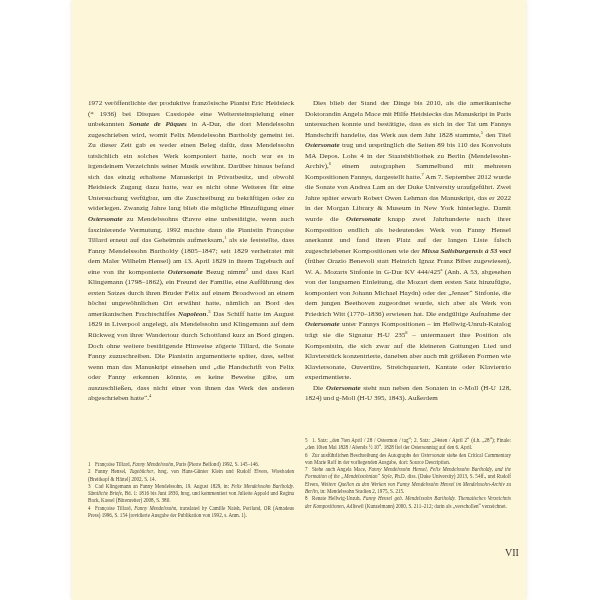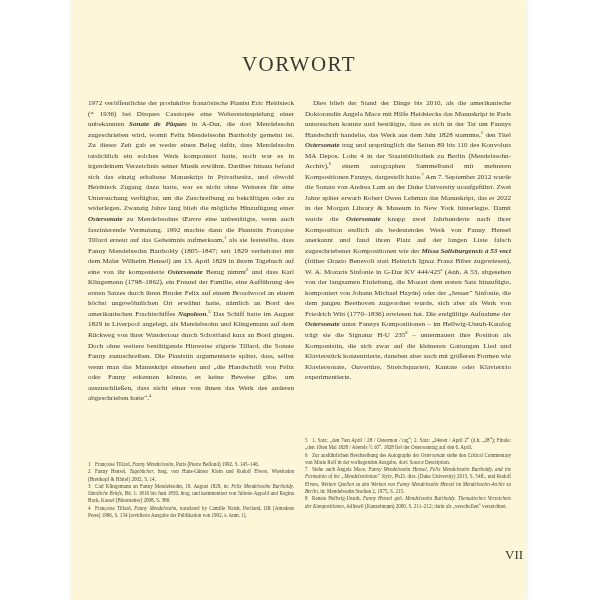--- a/index.html
+++ b/index.html
@@ -35,38 +35,38 @@
     font-family:"Liberation Serif", "DejaVu Serif", serif;
     font-size:5.1px; line-height:7.3px; color:#4a4840; text-align:justify;
   }
   .footnotes.left { left:16px; top:461px; }
   .footnotes.right { left:233px; top:437px; }
   .fn { margin:0; }
   .fn .num { display:inline-block; min-width:7px; }
   .page-number {
     position:absolute; left:433px; top:547px;
     font-family:"Liberation Serif", "DejaVu Serif", serif;
-    font-size:13px; color:#3a3a35;
+    font-size:10px; color:#3a3a35;
   }
 </style>
 </head>
 <body>
 
 <div class="page">
-  <div class="title">VORWORT</div>
 
   <div class="col left">
     <div class="body-text">
         <p><span>1972 veröffentlichte der produktive französische Pianist Eric Heidsieck (* 1936) bei Disques Cassiopée eine Weltersteinspielung einer unbekannten </span><i>Sonate de Pâques</i><span> in A-Dur, die dort Mendelssohn zugeschrieben wird, womit Felix Mendelssohn Bartholdy gemeint ist. Zu dieser Zeit gab es weder einen Beleg dafür, dass Mendelssohn tatsächlich ein solches Werk komponiert hatte, noch war es in irgendeinem Verzeichnis seiner Musik erwähnt. Darüber hinaus befand sich das einzig erhaltene Manuskript in Privatbesitz, und obwohl Heidsieck Zugang dazu hatte, war es nicht ohne Weiteres für eine Untersuchung verfügbar, um die Zuschreibung zu bekräftigen oder zu widerlegen. Zwanzig Jahre lang blieb die mögliche Hinzufügung einer </span><i>Ostersonate</i><span> zu Mendelssohns Œuvre eine unbestätigte, wenn auch faszinierende Vermutung. 1992 machte dann die Pianistin Françoise Tillard erneut auf das Geheimnis aufmerksam,</span><sup>1</sup><span> als sie feststellte, dass Fanny Mendelssohn Bartholdy (1805–1847; seit 1829 verheiratet mit dem Maler Wilhelm Hensel) am 13. April 1829 in ihrem Tagebuch auf eine von ihr komponierte </span><i>Ostersonate</i><span> Bezug nimmt</span><sup>2</sup><span> und dass Karl Klingemann (1798–1862), ein Freund der Familie, eine Aufführung des ersten Satzes durch ihren Bruder Felix auf einem Broadwood an einem höchst ungewöhnlichen Ort erwähnt hatte, nämlich an Bord des amerikanischen Frachtschiffes </span><i>Napoleon</i><span>.</span><sup>3</sup><span> Das Schiff hatte im August 1829 in Liverpool angelegt, als Mendelssohn und Klingemann auf dem Rückweg von ihrer Wandertour durch Schottland kurz an Bord gingen. Doch ohne weitere bestätigende Hinweise zögerte Tillard, die Sonate Fanny zuzuschreiben. Die Pianistin argumentierte später, dass, selbst wenn man das Manuskript einsehen und „die Handschrift von Felix oder Fanny erkennen könnte, es keine Beweise gäbe, um auszuschließen, dass nicht einer von ihnen das Werk des anderen abgeschrieben hatte“.</span><sup>4</sup></p>
       </div>
   </div>
 
   <div class="col right">
     <div class="body-text">
         <p class="indent"><span>Dies blieb der Stand der Dinge bis 2010, als die amerikanische Doktorandin Angela Mace mit Hilfe Heidsiecks das Manuskript in Paris untersuchen konnte und bestätigte, dass es sich in der Tat um Fannys Handschrift handelte, das Werk aus dem Jahr 1828 stammte,</span><sup>5</sup><span> den Titel </span><i>Ostersonate</i><span> trug und ursprünglich die Seiten 89 bis 110 des Konvoluts MA Depos. Lohs 4 in der Staatsbibliothek zu Berlin (Mendelssohn-Archiv),</span><sup>6</sup><span> einem autographen Sammelband mit mehreren Kompositionen Fannys, dargestellt hatte.</span><sup>7</sup><span> Am 7. September 2012 wurde die Sonate von Andrea Lam an der Duke University uraufgeführt. Zwei Jahre später erwarb Robert Owen Lehman das Manuskript, das er 2022 in der Morgan Library &amp; Museum in New York hinterlegte. Damit wurde die </span><i>Ostersonate</i><span> knapp zwei Jahrhunderte nach ihrer Komposition endlich als bedeutendes Werk von Fanny Hensel anerkannt und fand ihren Platz auf der langen Liste falsch zugeschriebener Kompositionen wie der </span><i>Missa Salisburgensis à 53 voci</i><span> (früher Orazio Benevoli statt Heinrich Ignaz Franz Biber zugewiesen), W. A. Mozarts Sinfonie in G-Dur KV 444/425</span><sup>a</sup><span> (Anh. A 53, abgesehen von der langsamen Einleitung, die Mozart dem ersten Satz hinzufügte, komponiert von Johann Michael Haydn) oder der „Jenaer“ Sinfonie, die dem jungen Beethoven zugeordnet wurde, sich aber als Werk von Friedrich Witt (1770–1836) erwiesen hat. Die endgültige Aufnahme der </span><i>Ostersonate</i><span> unter Fannys Kompositionen – im Hellwig-Unruh-Katalog trägt sie die Signatur H-U 235</span><sup>8</sup><span> – untermauert ihre Position als Komponistin, die sich zwar auf die kleineren Gattungen Lied und Klavierstück konzentrierte, daneben aber auch mit größeren Formen wie Klaviersonate, Ouvertüre, Streichquartett, Kantate oder Klaviertrio experimentierte.</span></p>
+        <p class="indent"><span>Die </span><i>Ostersonate</i><span> steht nun neben den Sonaten in c-Moll (H-U 128, 1824) und g-Moll (H-U 395, 1843). Außerdem</span></p>
       </div>
   </div>
 
   <div class="footnotes left">
       <p class="fn"><span class="num">1</span><span>Françoise Tillard, </span><i>Fanny Mendelssohn</i><span>, Paris (Pierre Belfond) 1992, S. 145–146.</span></p>
       <p class="fn"><span class="num">2</span><span>Fanny Hensel, </span><i>Tagebücher</i><span>, hrsg. von Hans-Günter Klein und Rudolf Elvers, Wiesbaden (Breitkopf &amp; Härtel) 2002, S. 14.</span></p>
       <p class="fn"><span class="num">3</span><span>Carl Klingemann an Fanny Mendelssohn, 19. August 1829, in: </span><i>Felix Mendelssohn Bartholdy. Sämtliche Briefe</i><span>, Bd. 1: 1816 bis Juni 1830, hrsg. und kommentiert von Juliette Appold und Regina Back, Kassel (Bärenreiter) 2008, S. 380.</span></p>
       <p class="fn"><span class="num">4</span><span>Françoise Tillard, </span><i>Fanny Mendelssohn</i><span>, translated by Camille Naish, Portland, OR (Amadeus Press) 1996, S. 154 (revidierte Ausgabe der Publikation von 1992, s. Anm. 1).</span></p>
     </div>
   <div class="footnotes right">

